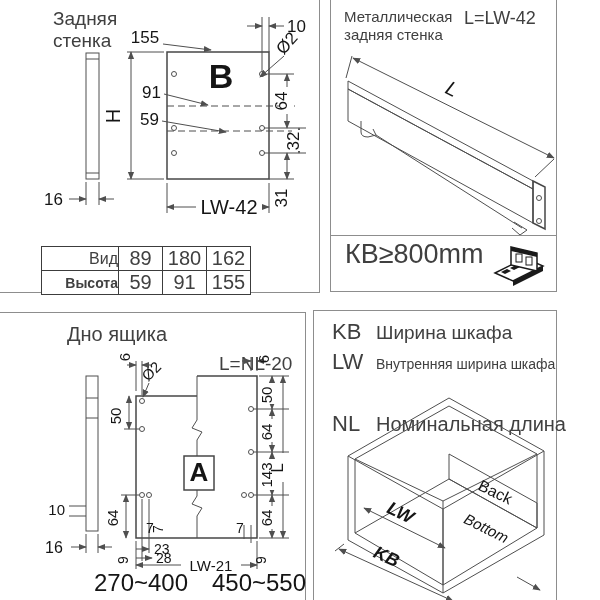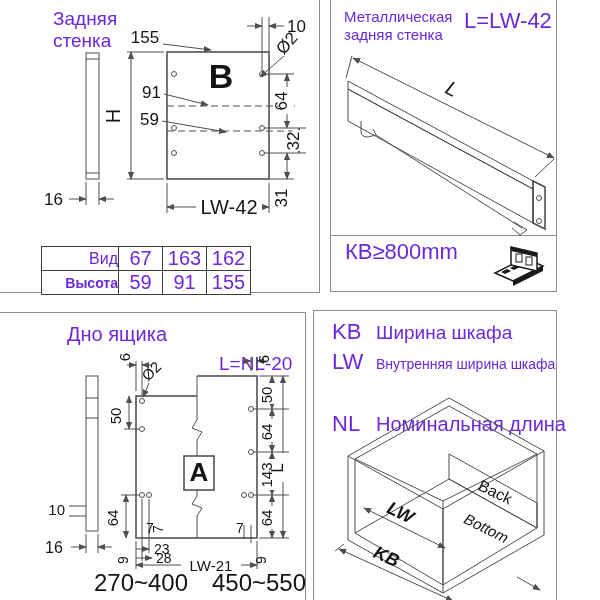--- a/index.html
+++ b/index.html
@@ -1,31 +1,31 @@
 <!DOCTYPE html>
 <html><head>
 <meta charset="utf-8">
 <style>
   html,body{margin:0;padding:0;background:#fff;}
   #canvas{position:relative;width:600px;height:600px;overflow:hidden;background:#fff;
-          font-family:"Liberation Sans",sans-serif;color:#6d28d9;}
+          font-family:"Liberation Sans",sans-serif;color:#404040;}
   .panel{position:absolute;background:#fff;border:1px solid #8d8d8d;box-sizing:border-box;}
   .p-tl{left:-20px;top:-20px;width:340px;height:313px;}
   .p-tr{left:330px;top:-20px;width:227px;height:312px;}
   .p-bl{left:-20px;top:312px;width:326px;height:306px;}
   .p-br{left:313px;top:310px;width:244px;height:308px;}
   .panel svg{position:absolute;left:0;top:0;}
   .ttl{position:absolute;line-height:1.18;white-space:nowrap;}
   .tl-title{left:72px;top:27px;font-size:19px;}
   .tr-title{left:13px;top:27px;font-size:15px;line-height:1.2;}
-  .tr-formula{left:133px;top:27px;font-size:22px;text-align:right;}
+  .tr-formula{left:133px;top:27px;font-size:18px;text-align:right;}
   .bl-title{left:86px;top:10px;font-size:20px;}
   .bl-formula{left:238px;top:12px;font-size:19px;margin-top:28px;}
   .tr-divider{position:absolute;left:0;right:0;top:254px;border-top:1px solid #8d8d8d;}
-  .kb-note{left:14px;top:258px;font-size:22px;}
+  .kb-note{left:14px;top:258px;font-size:27px;}
   .fixator-caption{left:14px;top:287px;font-size:13px;}
   .size-table{position:absolute;left:60px;top:265px;border-collapse:collapse;background:#fff;}
   .size-table td{border:1.6px solid #3c3c3c;height:21px;padding:0;}
   .size-table .lbl{width:69px;text-align:right;padding-left:7px;font-size:16px;}
   .size-table .lbl-sm{font-size:14px;font-weight:bold;}
   .size-table .num{width:43px;text-align:center;font-size:20px;}
   .legend-row{position:absolute;left:18px;display:flex;align-items:baseline;white-space:nowrap;}
   .legend-abbr{width:44px;font-size:22px;}
   .lg1 .legend-desc{font-size:19px;}
   .lg2 .legend-desc{font-size:14px;}
@@ -120,22 +120,22 @@
       <text x="310" y="66" class="d17 mid" transform="rotate(-48 310 66)">Ø2</text>
       <text x="306" y="120" class="d17 mid" transform="rotate(-90 306 120)">64</text>
       <text x="318" y="160" class="d17 mid" transform="rotate(-90 318 160)">32</text>
       <text x="306" y="217" class="d17 mid" transform="rotate(-90 306 217)">31</text>
     </svg>
 
     <table class="size-table">
       <tbody>
           <tr>
         <td class="lbl">Вид</td>
-        <td class="num">67</td>
-        <td class="num">163</td>
+        <td class="num">89</td>
+        <td class="num">180</td>
         <td class="num">162</td>
       </tr>
       <tr>
         <td class="lbl lbl-sm">Высота</td>
         <td class="num">59</td>
         <td class="num">91</td>
         <td class="num">155</td>
       </tr>
     </tbody>
       </table>

